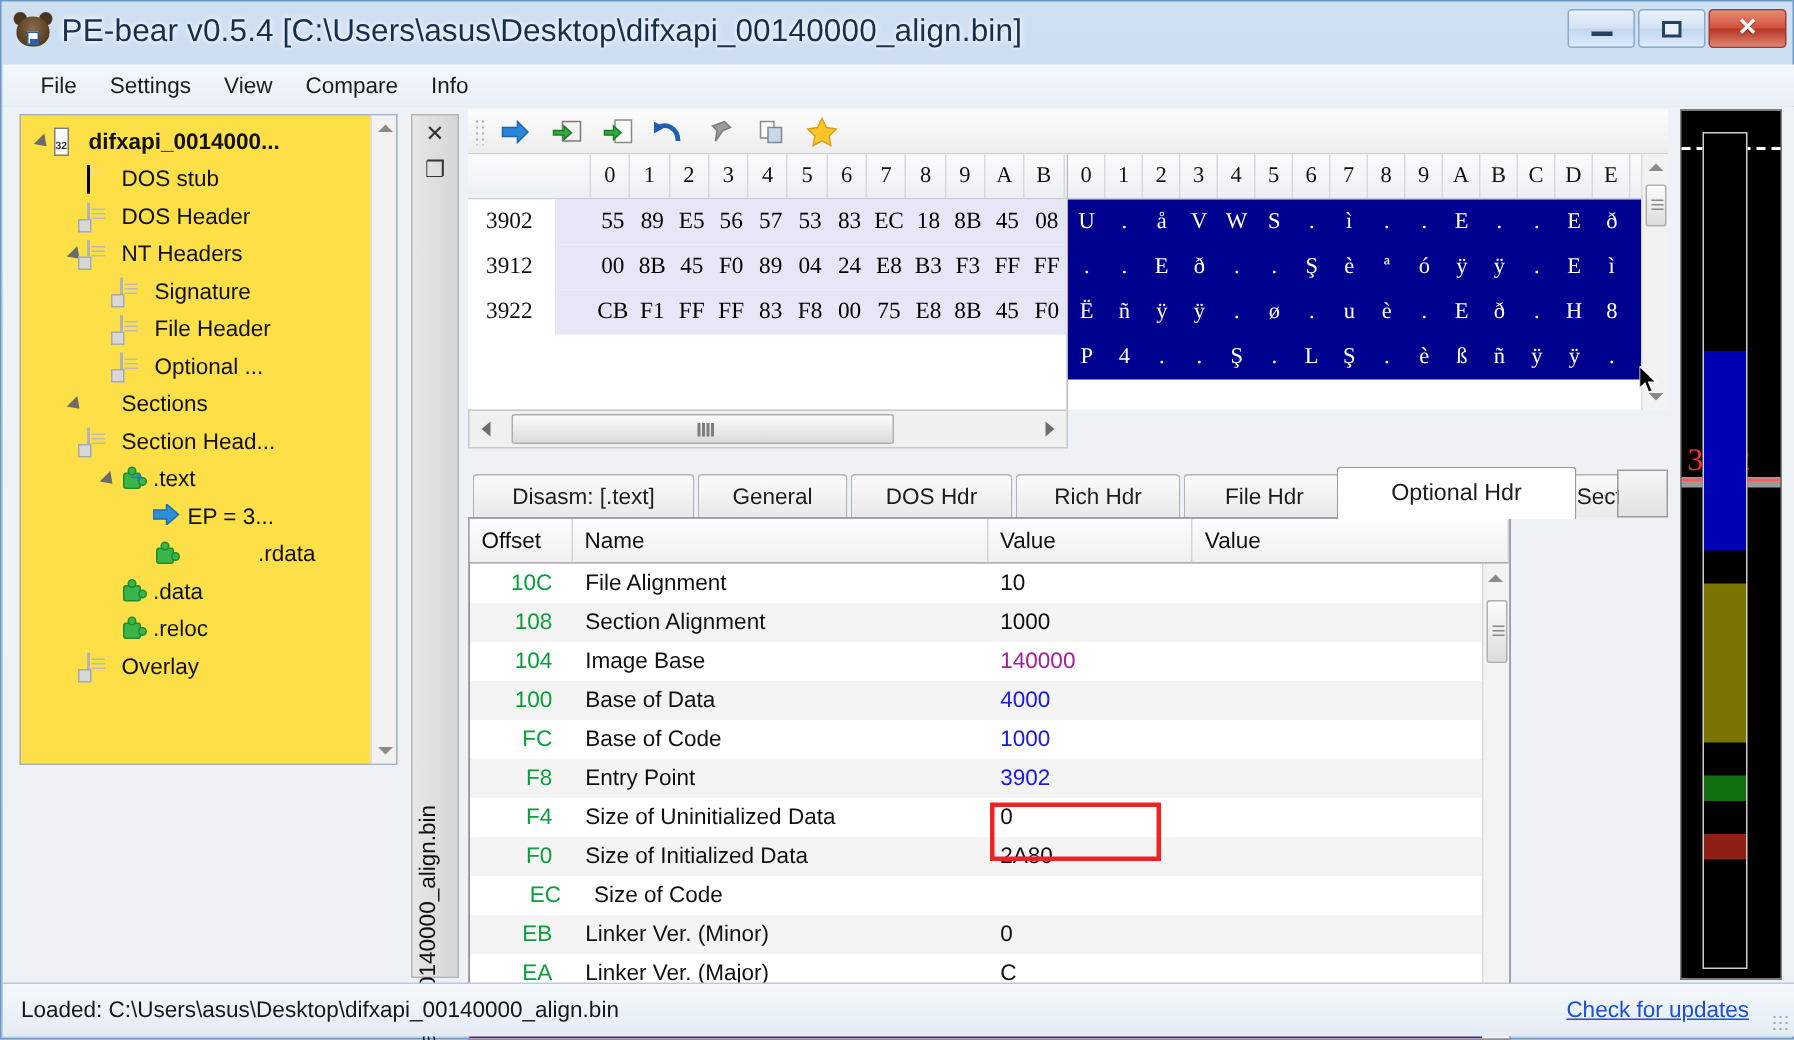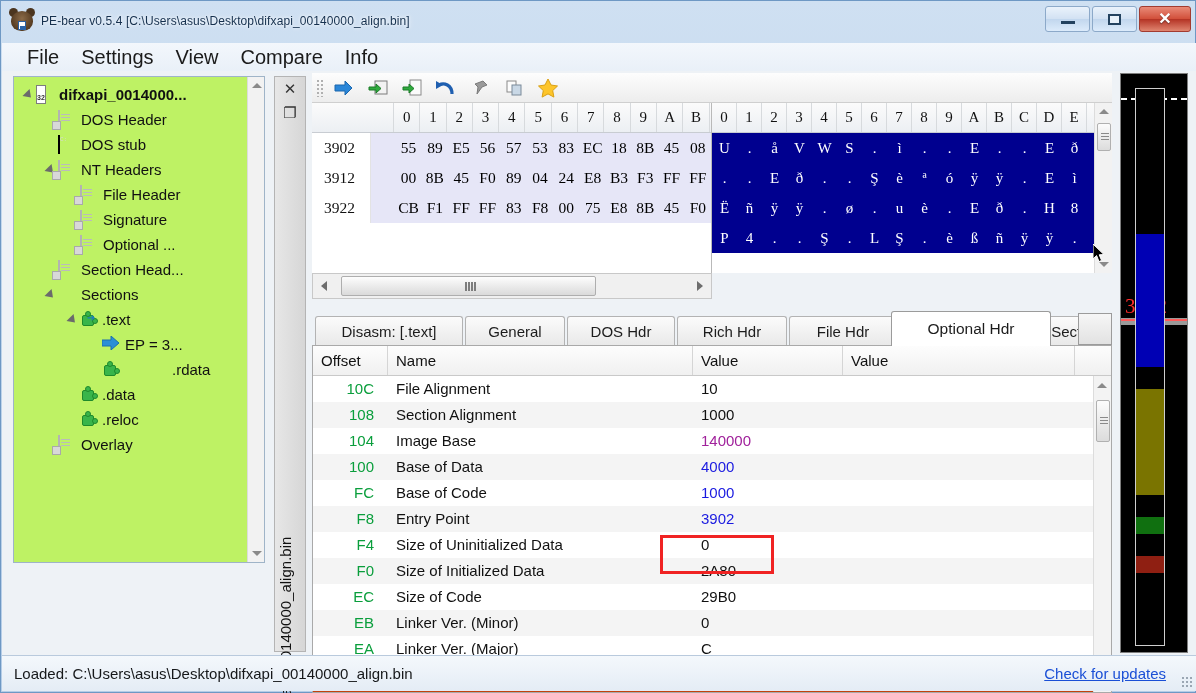--- a/index.html
+++ b/index.html
@@ -36,21 +36,21 @@
   .bear-ear.l { left: 0px; } .bear-ear.r { right: 0px; }
   .bear-snout {
     position: absolute; left: 9px; top: 13px; width: 8px; height: 9px;
     background: #ffffff; border: 1px solid #2a5fa0;
   }
   .bear-snout::after {
     content: ""; position: absolute; left: 1px; top: 4px; width: 6px; height: 4px;
     background: #2a63a8;
   }
   .title-text {
-    font-size: 12px; color: #15304e; letter-spacing: 0.1px;
+    font-size: 21px; color: #15304e; letter-spacing: 0.1px;
     text-shadow: 0 0 3px rgba(255,255,255,0.95), 0 0 6px rgba(255,255,255,0.8);
     white-space: nowrap;
   }
   .win-buttons { position: absolute; right: 6px; top: 5px; display: flex; gap: 2px; }
   .win-btn {
     width: 45px; height: 26px; border: 1px solid #8ca9c9; border-radius: 3px;
     background: linear-gradient(to bottom, #eaf2fb 0%, #d3e2f3 48%, #c2d7ee 52%, #dcebfb 100%);
     display: flex; align-items: center; justify-content: center;
     position: relative;
   }
@@ -64,34 +64,34 @@
   .btn-close-x { color: #ffffff; font-size: 16px; font-weight: bold; line-height: 1;
     text-shadow: 0 1px 1px rgba(0,0,0,0.45); }
 
   
   .menubar {
     position: absolute; left: 1px; top: 42px; width: 1194px; height: 28px;
     display: flex; align-items: center; gap: 0px; padding-left: 14px;
     background: linear-gradient(to bottom, #f3f7fc 0%, #e9f0f8 100%);
   }
   .menu-item {
-    font-size: 20px; color: #1b1b1b; padding: 3px 11px; cursor: default;
+    font-size: 15px; color: #1b1b1b; padding: 3px 11px; cursor: default;
     white-space: nowrap;
   }
 
   
   .client {
     position: absolute; left: 1px; top: 70px; width: 1194px; height: 585px;
     background: #eef2f6;
   }
 
   
   .tree-panel {
-    position: absolute; left: 11px; top: 5px; width: 252px; height: 487px;
-    background: #bef264; border: 1px solid #9fb4c8;
+    position: absolute; left: 11px; top: 5px; width: 252px; height: 434px;
+    background: #fde047; border: 1px solid #9fb4c8;
   }
   .tree-scroll-v {
     position: absolute; right: 0; top: 0; width: 17px; height: 100%;
     background: #f2f2f2; border-left: 1px solid #dcdcdc;
   }
   .sb-arrow {
     position: absolute; left: 0; width: 17px; height: 17px;
     display: flex; align-items: center; justify-content: center;
   }
   .sb-arrow.up { top: 0; } .sb-arrow.down { bottom: 0; }
@@ -233,22 +233,22 @@
     z-index: 4; font-size: 15.5px;
   }
   .tab-ovl {
     position: absolute; right: 0; top: 2px; width: 34px; height: 32px;
     background: linear-gradient(to bottom,#f6f6f6,#e2e2e2); border: 1px solid #9b9b9b;
     z-index: 6;
   }
 
   
   .tablepane {
-    position: absolute; left: 310px; top: 274px; width: 800px; height: 348px;
-    background: #c2410c; border: 1px solid #a9a9a9;
+    position: absolute; left: 310px; top: 274px; width: 695px; height: 348px;
+    background: #4c1d95; border: 1px solid #a9a9a9;
   }
   .thead { display: flex; height: 30px; background: linear-gradient(to bottom,#fdfdfd,#f0f0f0);
     border-bottom: 1px solid #c9c9c9; font-size: 15px; color: #111; }
   .th { line-height: 29px; border-right: 1px solid #d5d5d5; padding-left: 8px; }
   .th.c-off { width: 75px; }
   .th.c-name { width: 305px; }
   .th.c-val { width: 150px; }
   .th.c-val2 { width: 232px; }
   .tbody { position: relative; height: 316px; overflow: hidden; }
   .trow { display: flex; height: 26px; font-size: 15px; }
@@ -357,61 +357,61 @@
       <div class="tree" id="tree-root">
           <div class="tree-row bold" style="padding-left: 6px;">
             <span class="expander">
               <span class="exp-tri"></span>
             </span>
             <span class="tree-ico"><span class="ico-pe"><span class="ico-pe-bar"></span><span class="ico-pe-txt">32</span></span></span>
             <span>difxapi_0014000...</span>
           </div>
           <div class="tree-row" style="padding-left: 28px;">
             <span class="expander"></span>
+            <span class="tree-ico"><span class="ico-stub"></span></span>
+            <span>DOS stub</span>
+          </div>
+          <div class="tree-row" style="padding-left: 28px;">
+            <span class="expander"></span>
             <span class="tree-ico"><span class="ico-doc"></span></span>
             <span>DOS Header</span>
-          </div>
-          <div class="tree-row" style="padding-left: 28px;">
-            <span class="expander"></span>
-            <span class="tree-ico"><span class="ico-stub"></span></span>
-            <span>DOS stub</span>
           </div>
           <div class="tree-row" style="padding-left: 28px;">
             <span class="expander">
               <span class="exp-tri"></span>
             </span>
             <span class="tree-ico"><span class="ico-doc"></span></span>
             <span>NT Headers</span>
           </div>
           <div class="tree-row" style="padding-left: 50px;">
             <span class="expander"></span>
             <span class="tree-ico"><span class="ico-doc"></span></span>
+            <span>Signature</span>
+          </div>
+          <div class="tree-row" style="padding-left: 50px;">
+            <span class="expander"></span>
+            <span class="tree-ico"><span class="ico-doc"></span></span>
             <span>File Header</span>
-          </div>
-          <div class="tree-row" style="padding-left: 50px;">
-            <span class="expander"></span>
-            <span class="tree-ico"><span class="ico-doc"></span></span>
-            <span>Signature</span>
           </div>
           <div class="tree-row" style="padding-left: 50px;">
             <span class="expander"></span>
             <span class="tree-ico"><span class="ico-doc"></span></span>
             <span>Optional ...</span>
-          </div>
-          <div class="tree-row" style="padding-left: 28px;">
-            <span class="expander"></span>
-            <span class="tree-ico"><span class="ico-doc"></span></span>
-            <span>Section Head...</span>
           </div>
           <div class="tree-row" style="padding-left: 28px;">
             <span class="expander">
               <span class="exp-tri"></span>
             </span>
             <span class="tree-ico"></span>
             <span>Sections</span>
+          </div>
+          <div class="tree-row" style="padding-left: 28px;">
+            <span class="expander"></span>
+            <span class="tree-ico"><span class="ico-doc"></span></span>
+            <span>Section Head...</span>
           </div>
           <div class="tree-row" style="padding-left: 50px;">
             <span class="expander">
               <span class="exp-tri"></span>
             </span>
             <span class="tree-ico ico-puzzle">
               <span class="pz-body"></span>
               <span class="pz-knob t"></span>
               <span class="pz-knob r"></span>
               <span class="pz-arrow">➔</span>
@@ -784,21 +784,20 @@
           </div>
           <div class="trow odd">
             <div class="td c-off">F0</div>
             <div class="td c-name">Size of Initialized Data</div>
             <div class="td c-val" style="color:#111111">2A80</div>
             <div class="td c-val2"></div>
           </div>
           <div class="trow even">
             <div class="td c-off">EC</div>
             <div class="td c-name">Size of Code</div>
-            <div class="td c-val" style="color:#111111">29B0</div>
             <div class="td c-val2"></div>
           </div>
           <div class="trow odd">
             <div class="td c-off">EB</div>
             <div class="td c-name">Linker Ver. (Minor)</div>
             <div class="td c-val" style="color:#111111">0</div>
             <div class="td c-val2"></div>
           </div>
           <div class="trow even">
             <div class="td c-off">EA</div>

